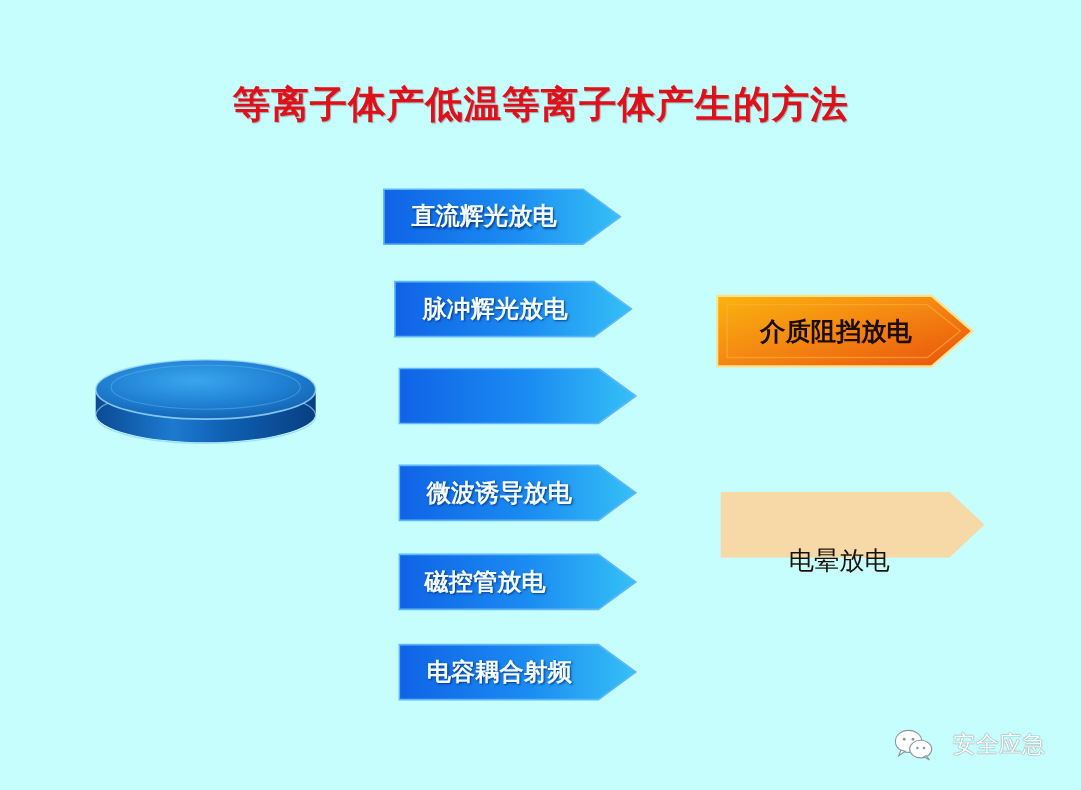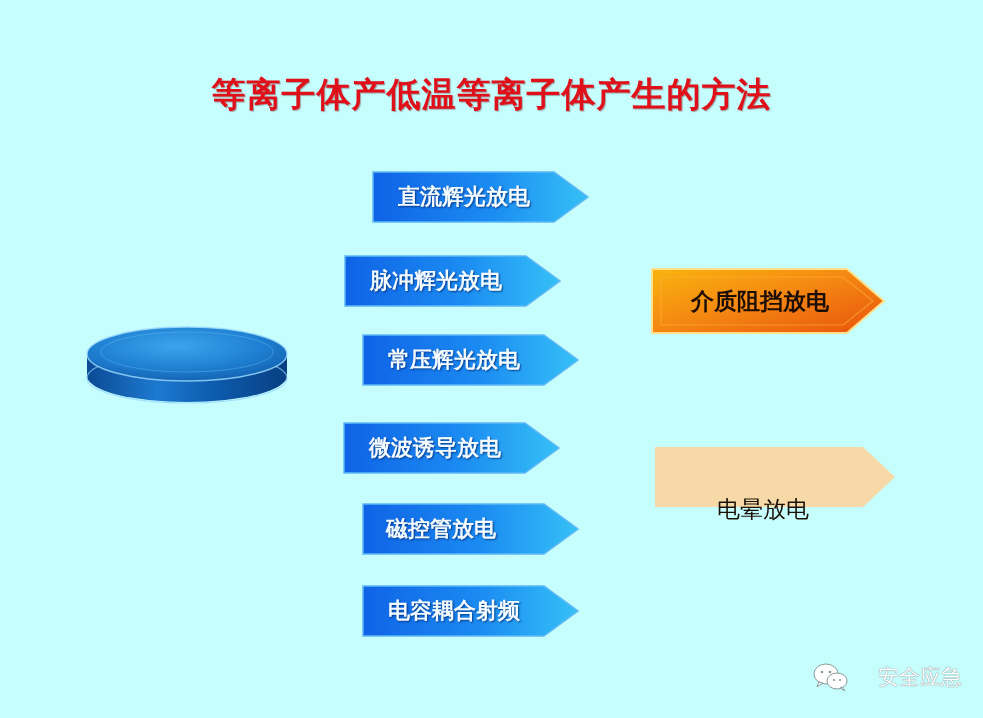--- a/index.html
+++ b/index.html
@@ -24,21 +24,21 @@
   .arrow svg { position:absolute; left:0; top:0; }
   .arrow-label {
     position:absolute; top:0; display:flex; align-items:center;
     font-weight:bold; white-space:nowrap;
   }
   .blue .arrow-label { color:#f4fbff; font-size:22px; text-shadow:1px 1px 2px rgba(0,40,110,0.8); }
   .orange .arrow-label { color:#1d0e05; font-size:23px; }
   .beige .arrow-label { color:#1a1208; font-size:23px; font-weight:normal; }
   .watermark {
     position:absolute; left:812px; top:660px; height:34px;
-    display:flex; align-items:center; gap:28px;
+    display:flex; align-items:center; gap:16px;
   }
   .wm-text { font-family:"DejaVu Sans","Liberation Sans",sans-serif; font-size:21px; color:#ffffff;
     text-shadow:0 0 1px #7a8a8a, 0 0 1px #7a8a8a; }
 </style>
 </head>
 <body>
 
 <div class="title">等离子体产低温等离子体产生的方法</div>
 
 <div class="disc">
@@ -57,49 +57,48 @@
       </radialGradient>
     </defs>
     <path d="M2 30 L2 50 A100 26 0 0 0 202 50 L202 30 Z" fill="url(#discSide)"></path>
     <ellipse cx="102" cy="52" rx="100" ry="25" fill="none" stroke="#8fd3ff" stroke-width="1.2" opacity="0.7"></ellipse>
     <ellipse cx="102" cy="28" rx="100" ry="27" fill="url(#discTop)"></ellipse>
     <ellipse cx="102" cy="28" rx="100" ry="27" fill="none" stroke="#9fdcff" stroke-width="1.5" opacity="0.8"></ellipse>
     <ellipse cx="102" cy="26" rx="86" ry="20" fill="none" stroke="#5ab6f0" stroke-width="1" opacity="0.5"></ellipse>
   </svg>
 </div>
 
-<div class="arrow blue" style="left:372px;top:170px;width:218px;height:54px;">
+<div class="arrow blue" style="left:348px;top:170px;width:218px;height:54px;">
   <svg width="218" height="54" viewBox="0 0 218 54">
     <defs>
       <linearGradient id="blueG" x1="0" x2="1" y1="0" y2="0">
         <stop offset="0" stop-color="#0f63e6"></stop>
         <stop offset="0.55" stop-color="#1b8cf2"></stop>
         <stop offset="1" stop-color="#35c0f6"></stop>
       </linearGradient>
     </defs>
     <polygon points="1,2 182,2 216,27 182,52 1,52" fill="url(#blueG)" stroke="#5fb8f5" stroke-width="1.5"></polygon>
   </svg>
   <div class="arrow-label" style="left:26px;height:54px;">直流辉光放电</div>
 </div>
 
-<div class="arrow blue" style="left:344px;top:254px;width:218px;height:54px;text-decoration:underline;">
+<div class="arrow blue" style="left:358px;top:254px;width:218px;height:54px;text-decoration:underline;">
   <svg width="218" height="54" viewBox="0 0 218 54">
     <polygon points="1,2 182,2 216,27 182,52 1,52" fill="url(#blueG)" stroke="#5fb8f5" stroke-width="1.5"></polygon>
   </svg>
   <div class="arrow-label" style="left:26px;height:54px;">脉冲辉光放电</div>
 </div>
 
 <div class="arrow blue" style="left:362px;top:333px;width:218px;height:54px;">
   <svg width="218" height="54" viewBox="0 0 218 54">
     <polygon points="1,2 182,2 216,27 182,52 1,52" fill="url(#blueG)" stroke="#5fb8f5" stroke-width="1.5"></polygon>
   </svg>
-  <div class="arrow-label" style="left:26px;height:54px;">常压辉光放电</div>
 </div>
 
-<div class="arrow blue" style="left:343px;top:421px;width:218px;height:54px;">
+<div class="arrow blue" style="left:362px;top:421px;width:218px;height:54px;">
   <svg width="218" height="54" viewBox="0 0 218 54">
     <polygon points="1,2 182,2 216,27 182,52 1,52" fill="url(#blueG)" stroke="#5fb8f5" stroke-width="1.5"></polygon>
   </svg>
   <div class="arrow-label" style="left:26px;height:54px;">微波诱导放电</div>
 </div>
 
 <div class="arrow blue" style="left:362px;top:502px;width:218px;height:54px;">
   <svg width="218" height="54" viewBox="0 0 218 54">
     <polygon points="1,2 182,2 216,27 182,52 1,52" fill="url(#blueG)" stroke="#5fb8f5" stroke-width="1.5"></polygon>
   </svg>

